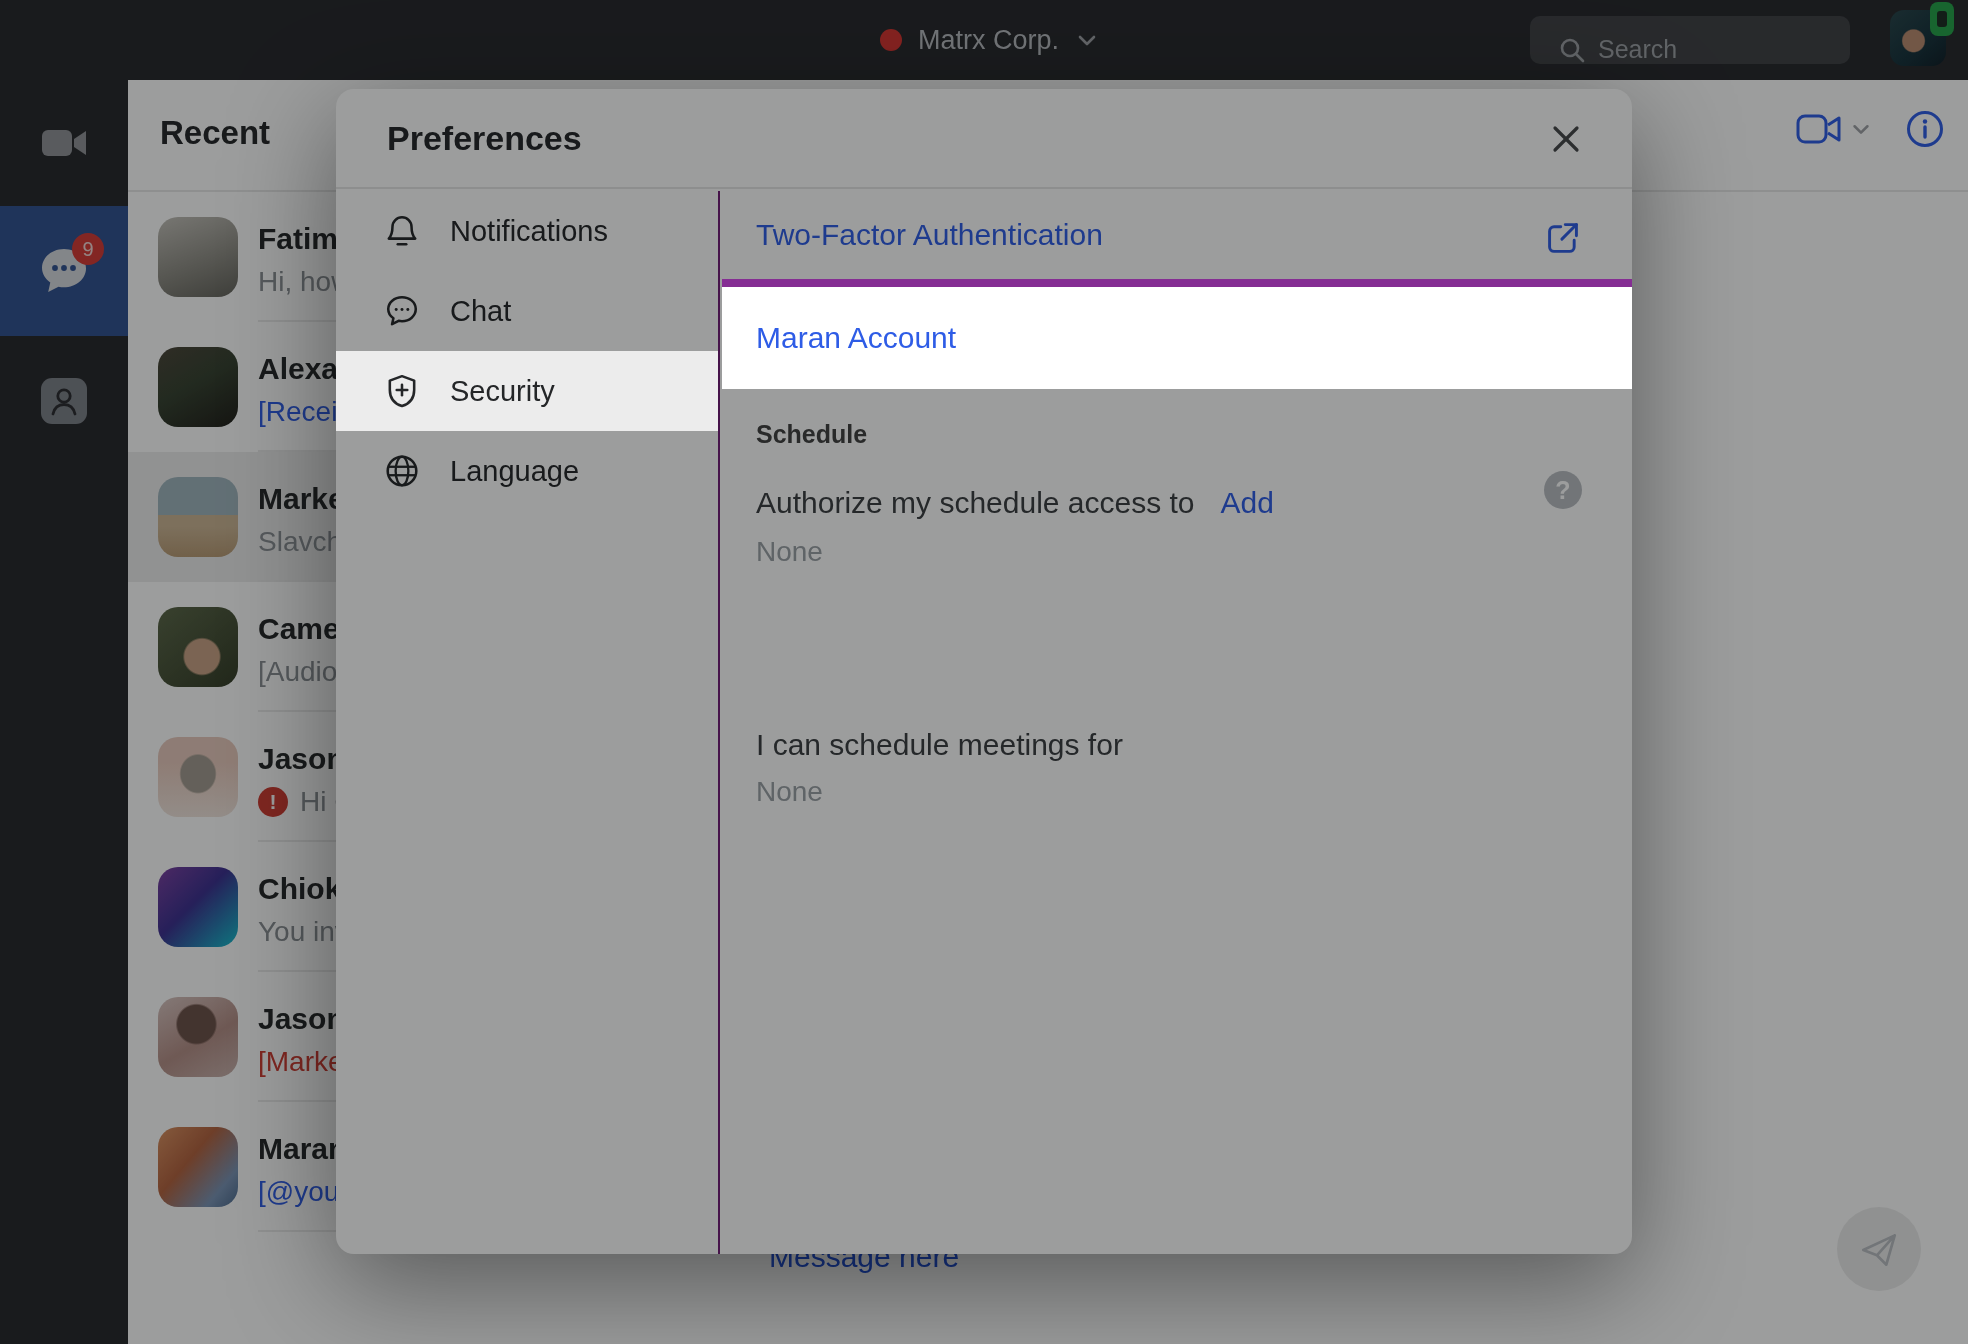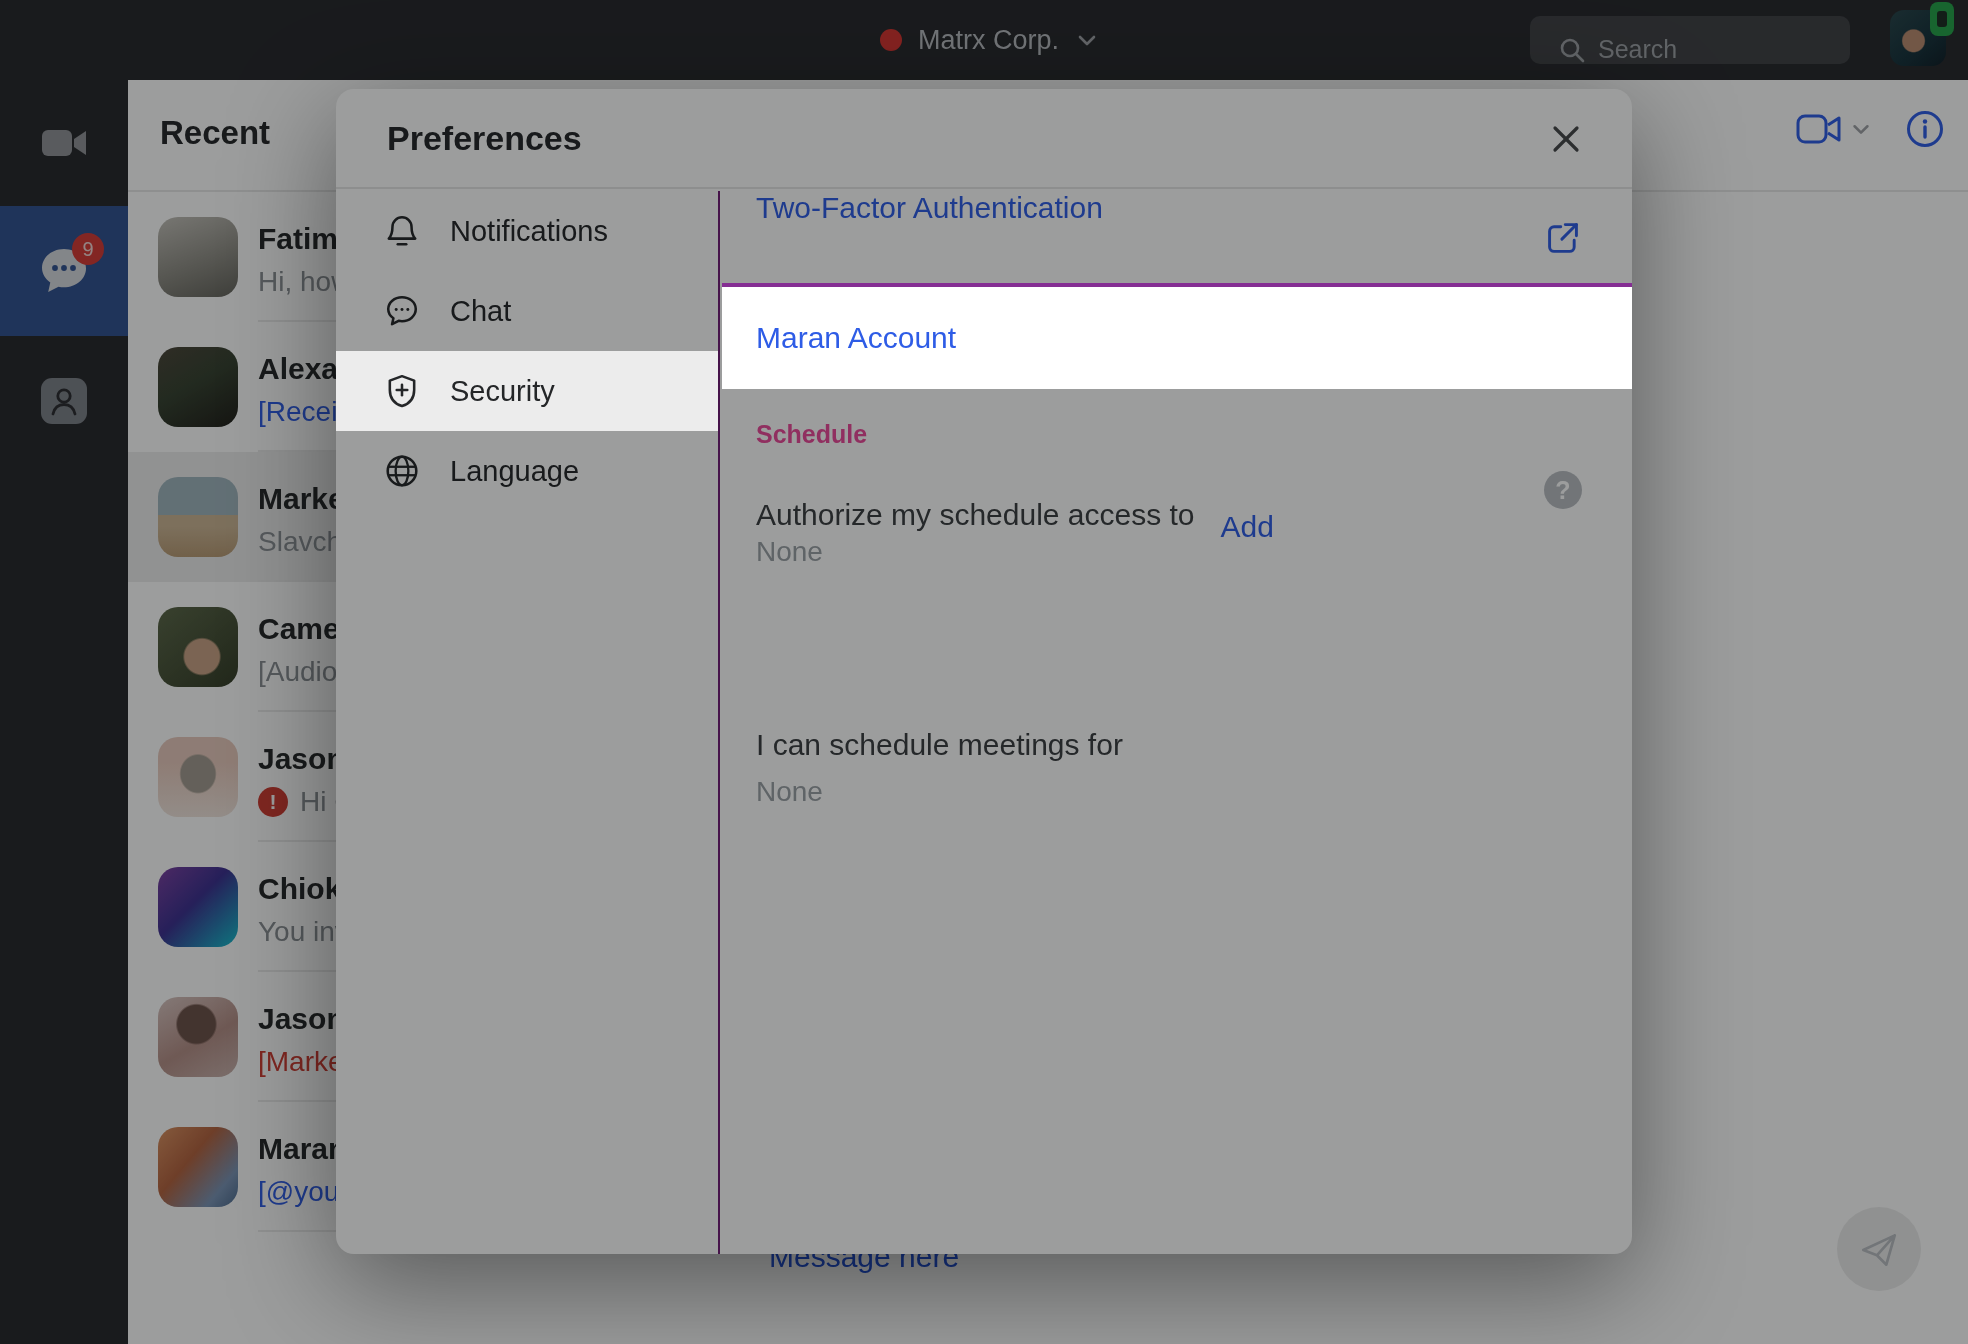--- a/index.html
+++ b/index.html
@@ -66,30 +66,30 @@
   
   .modal { position:absolute; left:336px; top:89px; width:1296px; height:1165px; background:#fff; border-radius:18px; box-shadow:0 30px 110px rgba(0,0,0,0.45); }
   .modal-header { position:absolute; left:0; top:0; width:100%; height:100px; border-bottom:2px solid #e6e6e6; border-radius:18px 18px 0 0; }
   .modal-title { position:absolute; left:51px; top:30px; font-size:34px; font-weight:700; color:#242628; }
   .modal-close { position:absolute; right:48px; top:32px; width:36px; height:36px; display:flex; align-items:center; justify-content:center; cursor:pointer; }
   .modal-nav { position:absolute; left:0; top:102px; width:384px; bottom:0; border-right:2px solid #701a75; border-radius:0 0 0 18px; }
   .nav-item { position:relative; height:80px; display:flex; align-items:center; gap:30px; padding-left:48px; cursor:pointer; }
   .nav-item .nav-label { font-size:29px; color:#242628; }
   .nav-item.spotlight { background:#ececec; z-index:60; }
   .modal-content { position:absolute; left:386px; top:102px; right:0; bottom:0; }
-  .tf-row { position:relative; height:96px; border-bottom:4px solid #d946ef; display:flex; align-items:flex-start; }
+  .tf-row { position:relative; height:96px; border-bottom:8px solid #d946ef; display:flex; align-items:center; }
   .tf-link { margin-left:34px; font-size:30px; color:#2e5ce6; cursor:pointer; }
   .external-icon { position:absolute; right:50px; top:28px; cursor:pointer; }
   .ca-row { position:relative; height:102px; background:#fff; display:flex; align-items:center; z-index:60; }
   .ca-link { margin-left:34px; font-size:30px; color:#2e5ce6; cursor:pointer; }
   .sched { position:absolute; left:34px; top:229px; }
-  .sched-header { font-size:25px; font-weight:700; color:#ec4899; }
+  .sched-header { font-size:25px; font-weight:700; color:#404040; }
   .auth-line { position:absolute; left:0; top:66px; display:flex; align-items:center; gap:26px; white-space:nowrap; }
   .auth-label { font-size:30px; color:#3a3d40; }
-  .add-link { font-size:30px; color:#2e5ce6; cursor:pointer;margin-top:24px; }
+  .add-link { font-size:30px; color:#2e5ce6; cursor:pointer; }
   .none-val1 { position:absolute; left:0; top:116px; font-size:28px; color:#9aa0a5; }
   .meet-label { position:absolute; left:0; top:308px; font-size:30px; color:#3a3d40; white-space:nowrap; }
   .none-val2 { position:absolute; left:0; top:356px; font-size:28px; color:#9aa0a5; }
   .q-icon { position:absolute; right:50px; top:280px; width:38px; height:38px; border-radius:50%; background:#b9bdc2; color:#fff; font-size:25px; font-weight:700; display:flex; align-items:center; justify-content:center; }
 
   
   .overlay { position:absolute; inset:0; background:rgba(8,9,11,0.40); z-index:50; }
 </style>
 </head>
 <body>

